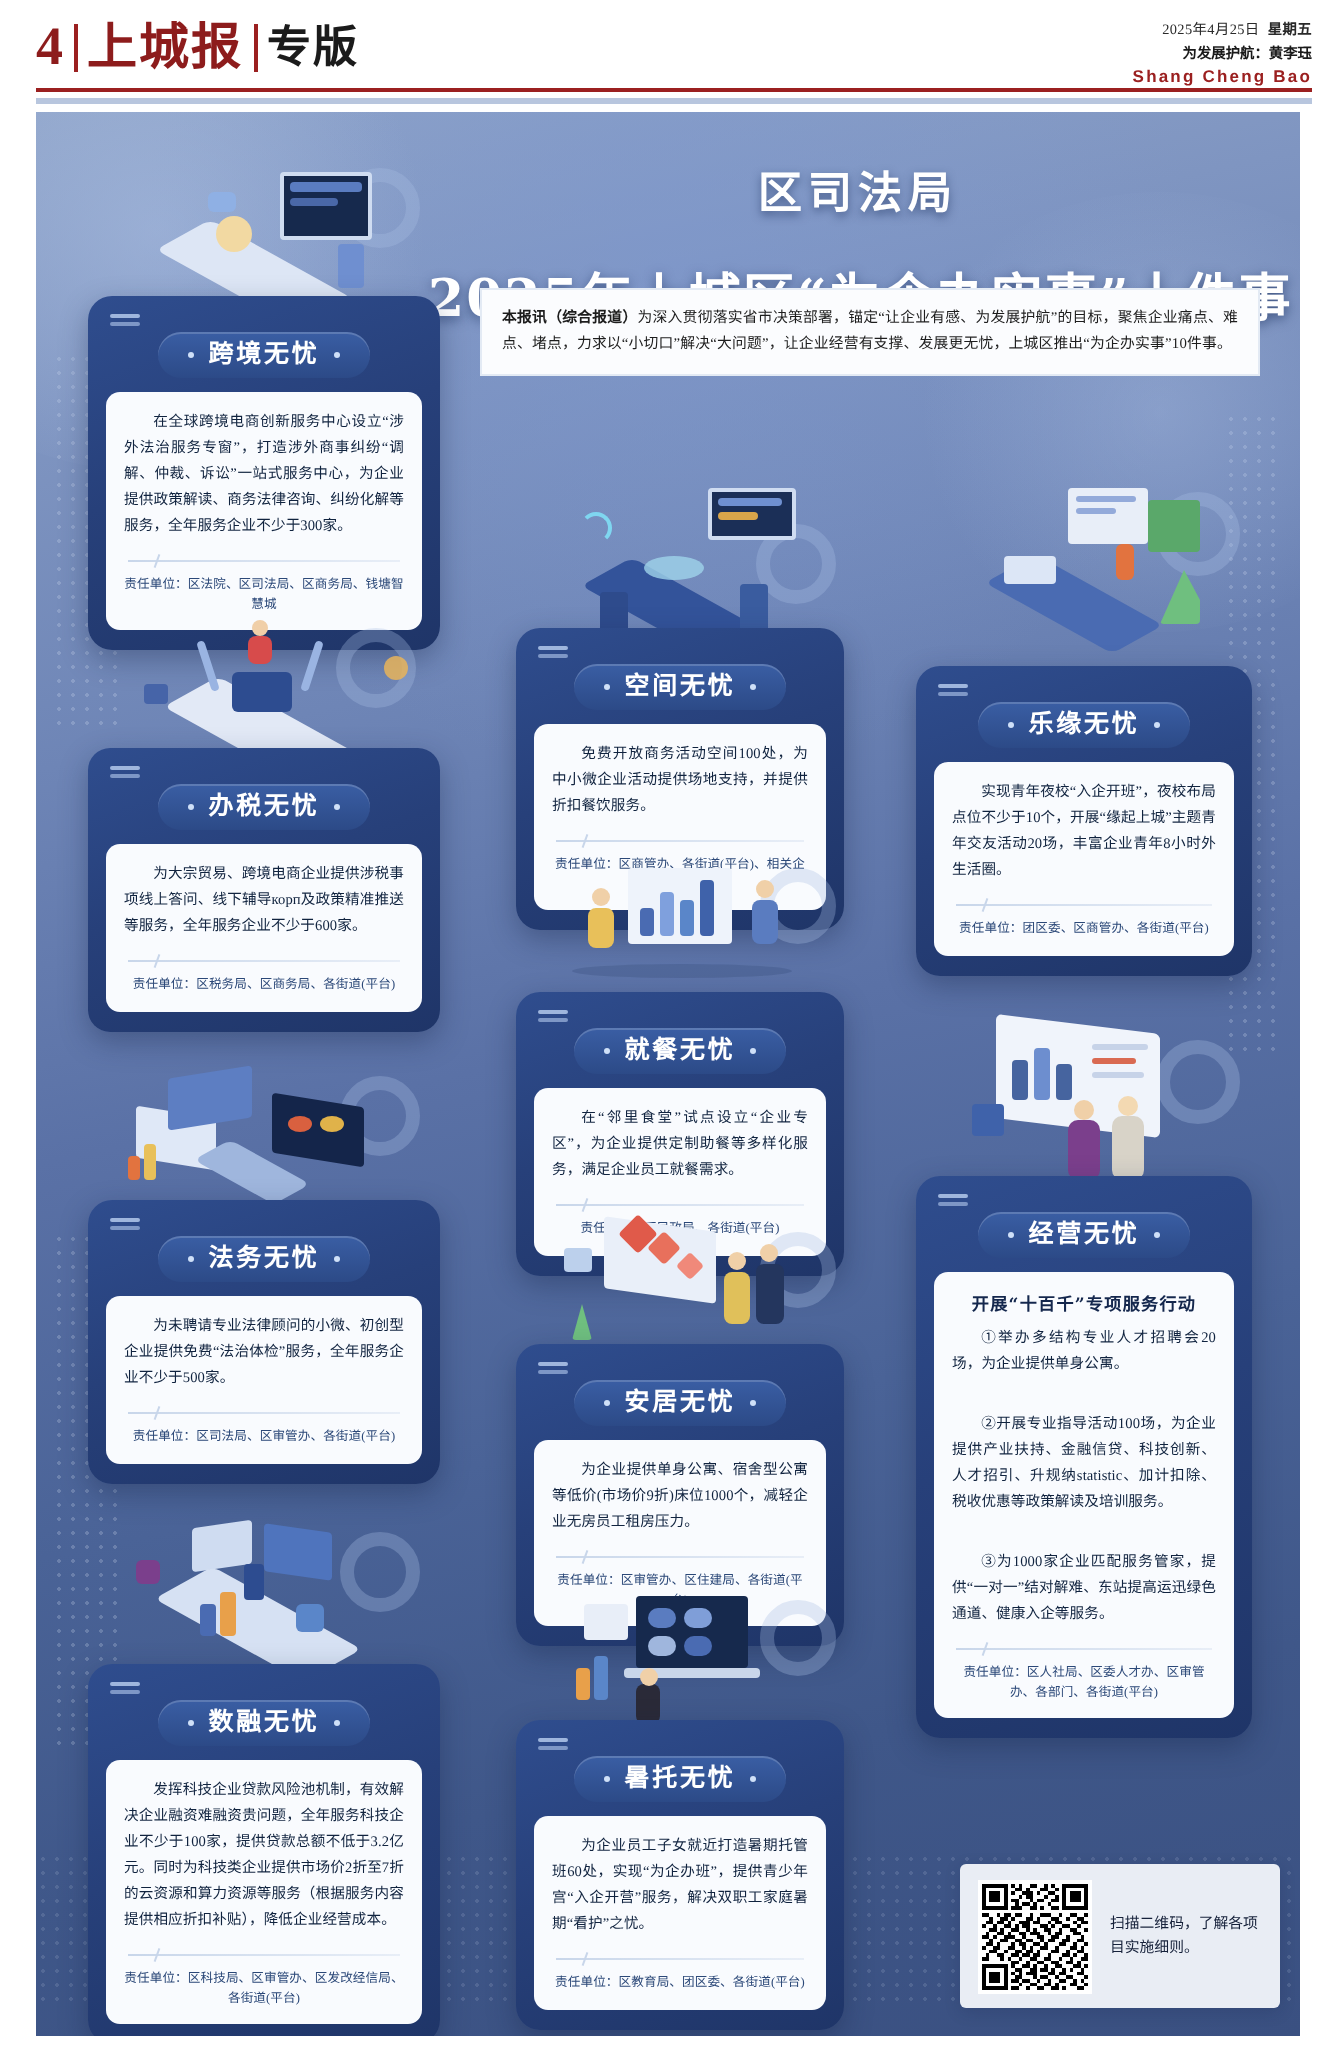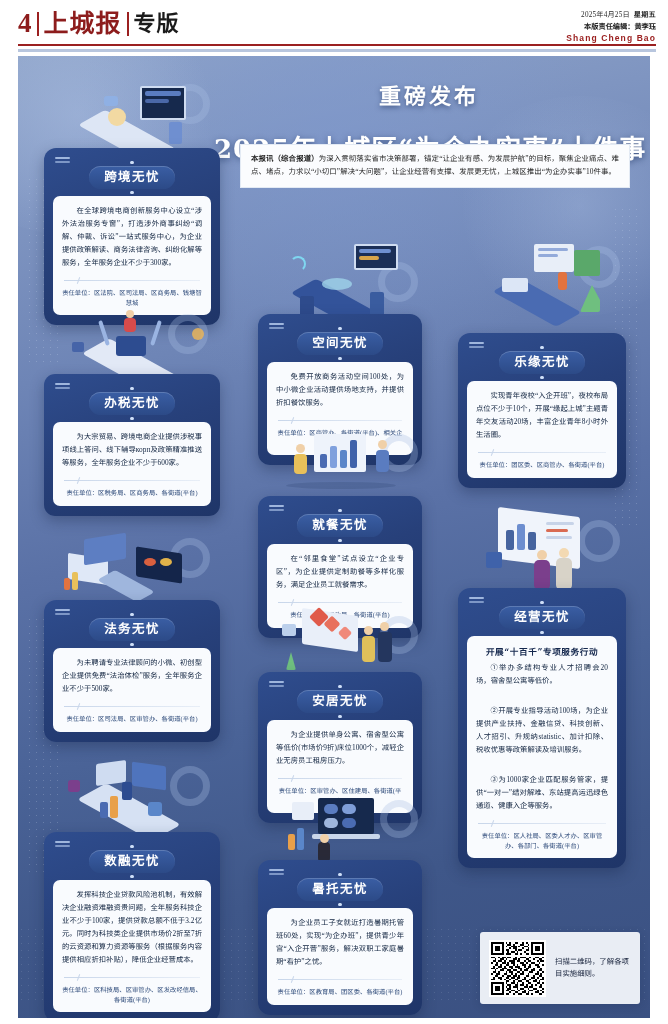--- a/index.html
+++ b/index.html
@@ -109,21 +109,20 @@
     background:#9fb6dd; border-radius:2px;
     box-shadow:0 4px 0 0 #7e97c6;
   }
   .badge{
     margin:10px auto 7px auto;
     background:linear-gradient(180deg,#3a5ea4 0%,#2c4a87 100%);
     border-radius:13px; height:23px; width:max-content;
     padding:0 15px;
     display:flex; align-items:center; justify-content:center; gap:7px;
     box-shadow:inset 0 1px 0 rgba(255,255,255,.18);
-    flex-direction:column;
   }
   .badge .dot{ width:3.2px; height:3.2px; border-radius:50%; background:#cfe0f8; flex:none; }
   .badge .bt{
     font-size:12.5px; font-weight:700; color:#ffffff; letter-spacing:1.4px;
     font-family:"DejaVu Serif",serif; line-height:1; white-space:nowrap;
   }
   .sheet{
     background:#f9fbfe; border-radius:7px; padding:9px 9px 8px 9px;
   }
   .sheet h4{
@@ -174,38 +173,38 @@
     <span class="mh-pageno">4</span>
     <span class="mh-rule"></span>
     <span class="mh-name">上城报</span>
     <span class="mh-rule"></span>
     <span class="mh-sect">专版</span>
   </div>
   <div class="mh-right">
     <div class="mh-date">
       <span>2025年4月25日</span><b>星期五</b>
     </div>
-    <div class="mh-editor">本版责任编辑：黄李珏</div>
+    <div class="mh-editor">为发展护航：黄李珏</div>
     <div class="mh-pinyin">Shang Cheng Bao</div>
   </div>
   <div class="mh-line"></div>
   <div class="mh-line2"></div>
 </div>
 
 <div class="poster">
 
   <div class="dots" style="left:8px;top:120px;width:34px;height:190px;"></div>
   <div class="dots" style="left:8px;top:560px;width:34px;height:260px;"></div>
   <div class="dots" style="right:8px;top:150px;width:30px;height:320px;"></div>
   <div class="dots" style="left:0;bottom:14px;width:632px;height:78px;opacity:.13;"></div>
   <div class="blob" style="left:-90px;top:-60px;width:300px;height:240px;background:radial-gradient(circle,rgba(176,196,232,.45),rgba(176,196,232,0) 70%);"></div>
   <div class="blob" style="right:-60px;top:40px;width:260px;height:220px;background:radial-gradient(circle,rgba(176,196,232,.35),rgba(176,196,232,0) 70%);"></div>
 
   <div class="title-wrap">
-    <div class="t1">重磅发布</div>
+    <div class="t1">区司法局</div>
     <div class="t2">2025年上城区“为企办实事”十件事</div>
   </div>
 
   <div class="lede">
     <b>本报讯（综合报道）</b><span>为深入贯彻落实省市决策部署，锚定“让企业有感、为发展护航”的目标，聚焦企业痛点、难点、堵点，力求以“小切口”解决“大问题”，让企业经营有支撑、发展更无忧，上城区推出“为企办实事”10件事。</span>
   </div>
 
   <div class="item" style="left:26px;top:22px;width:176px;">
     <div class="art" style="height:84px;">
       <div class="halo" style="right:10px;top:6px;width:40px;height:40px;"></div>
@@ -398,21 +397,21 @@
       <div class="scr" style="left:28px;top:44px;width:16px;height:16px;background:#3f62aa;border-radius:2px;"></div>
     </div>
     <div class="card" style="top:80px;">
       <div class="badge">
         <span class="dot"></span>
         <span class="bt">经营无忧</span>
         <span class="dot"></span>
       </div>
       <div class="sheet">
         <h4>开展“十百千”专项服务行动</h4>
-        <p>①举办多结构专业人才招聘会20场，宿舍型公寓等低价。</p>
+        <p>①举办多结构专业人才招聘会20场，为企业提供单身公寓。</p>
         <p>②开展专业指导活动100场，为企业提供产业扶持、金融信贷、科技创新、人才招引、升规纳statistic、加计扣除、税收优惠等政策解读及培训服务。</p>
         <p>③为1000家企业匹配服务管家，提供“一对一”结对解难、东站提高运迅绿色通道、健康入企等服务。</p>
         <div class="sep">
             <i></i>
             <b></b>
           </div>
         <div class="unit">责任单位：区人社局、区委人才办、区审管办、各部门、各街道(平台)</div>
       </div>
     </div>
   </div>

